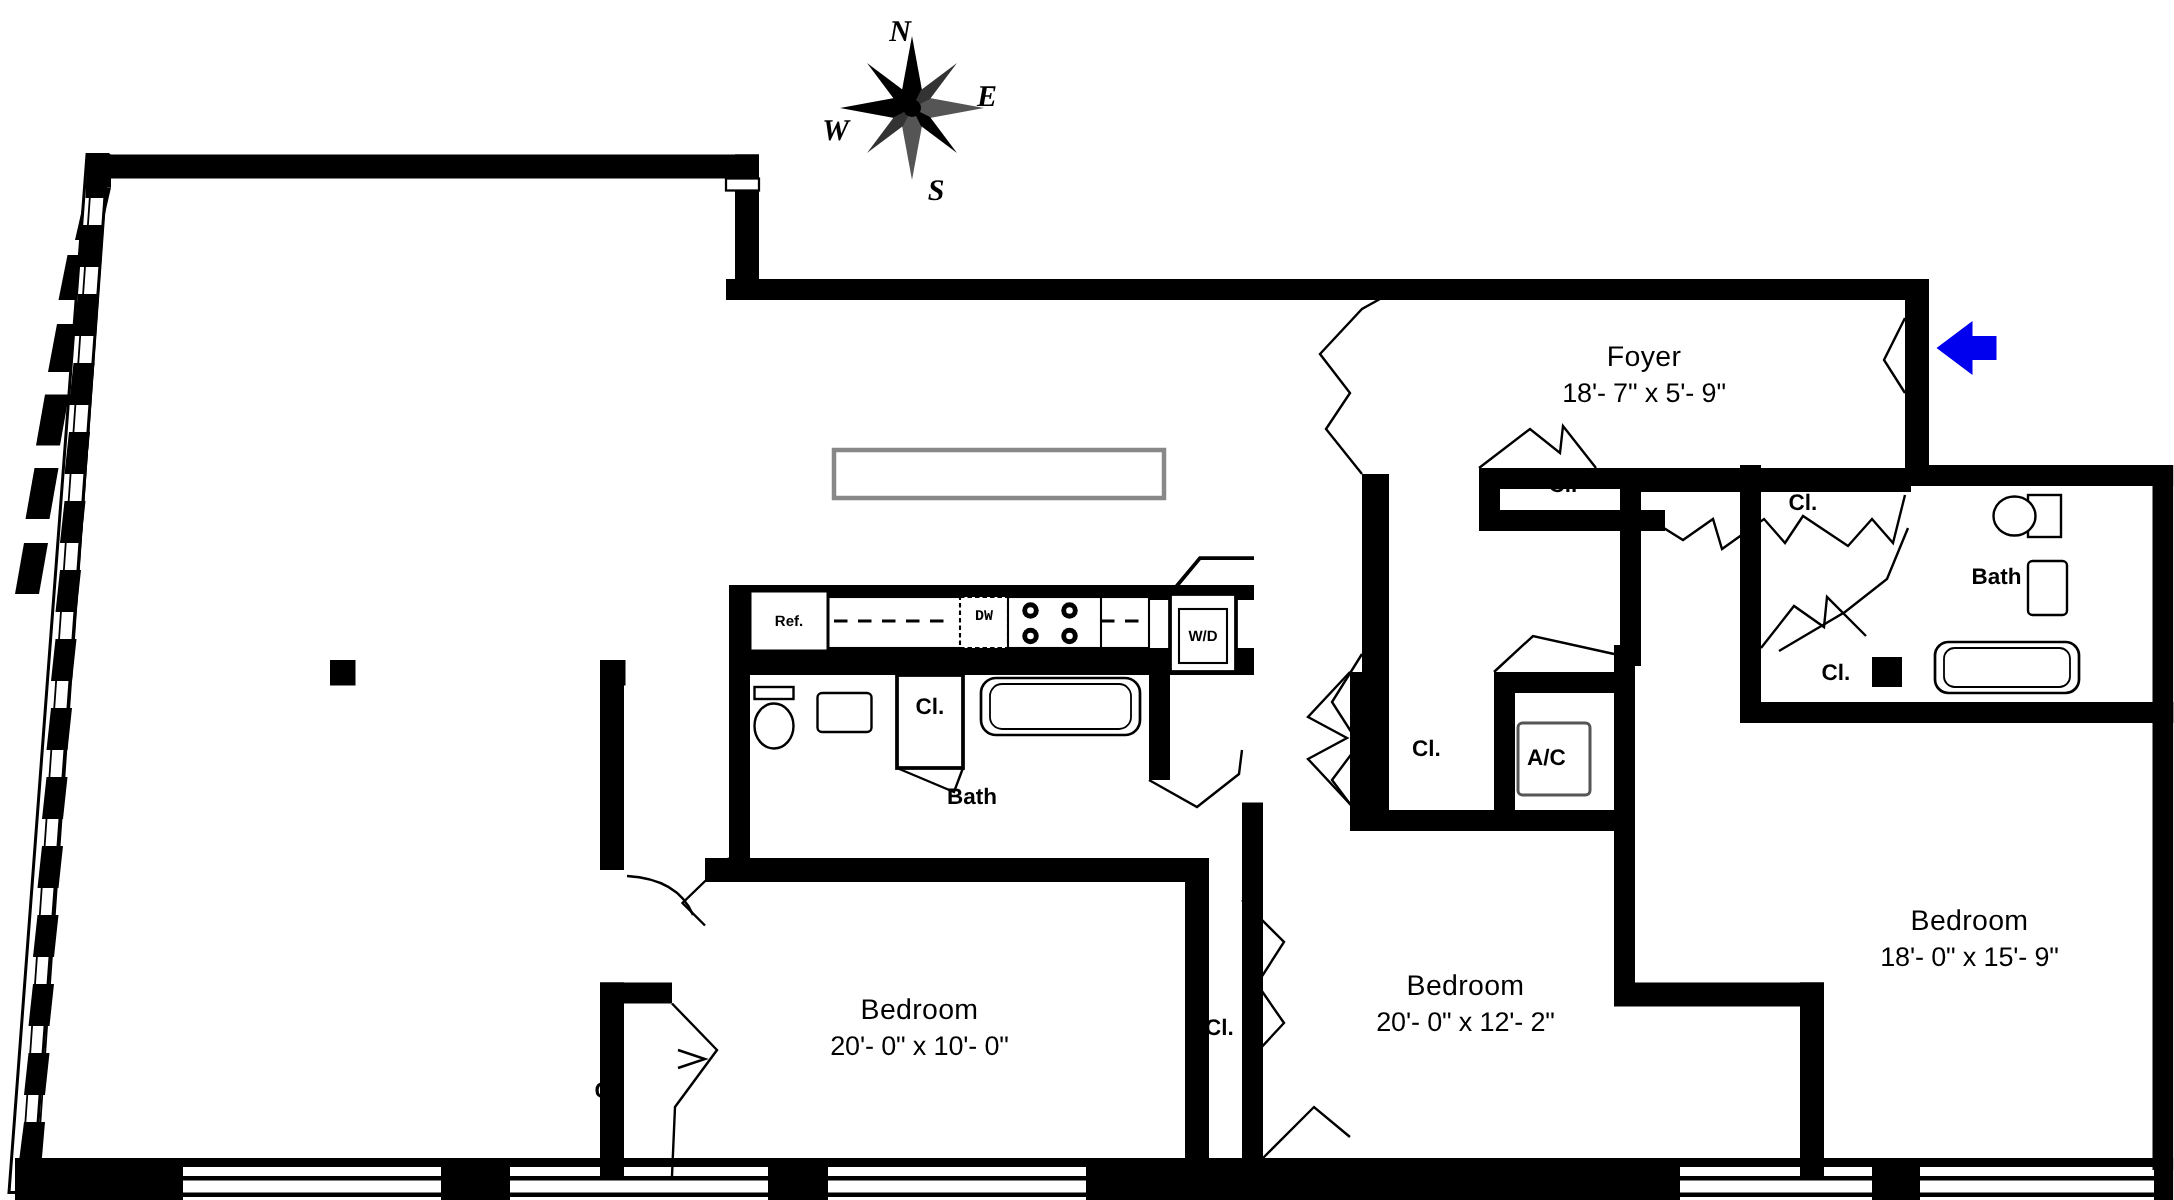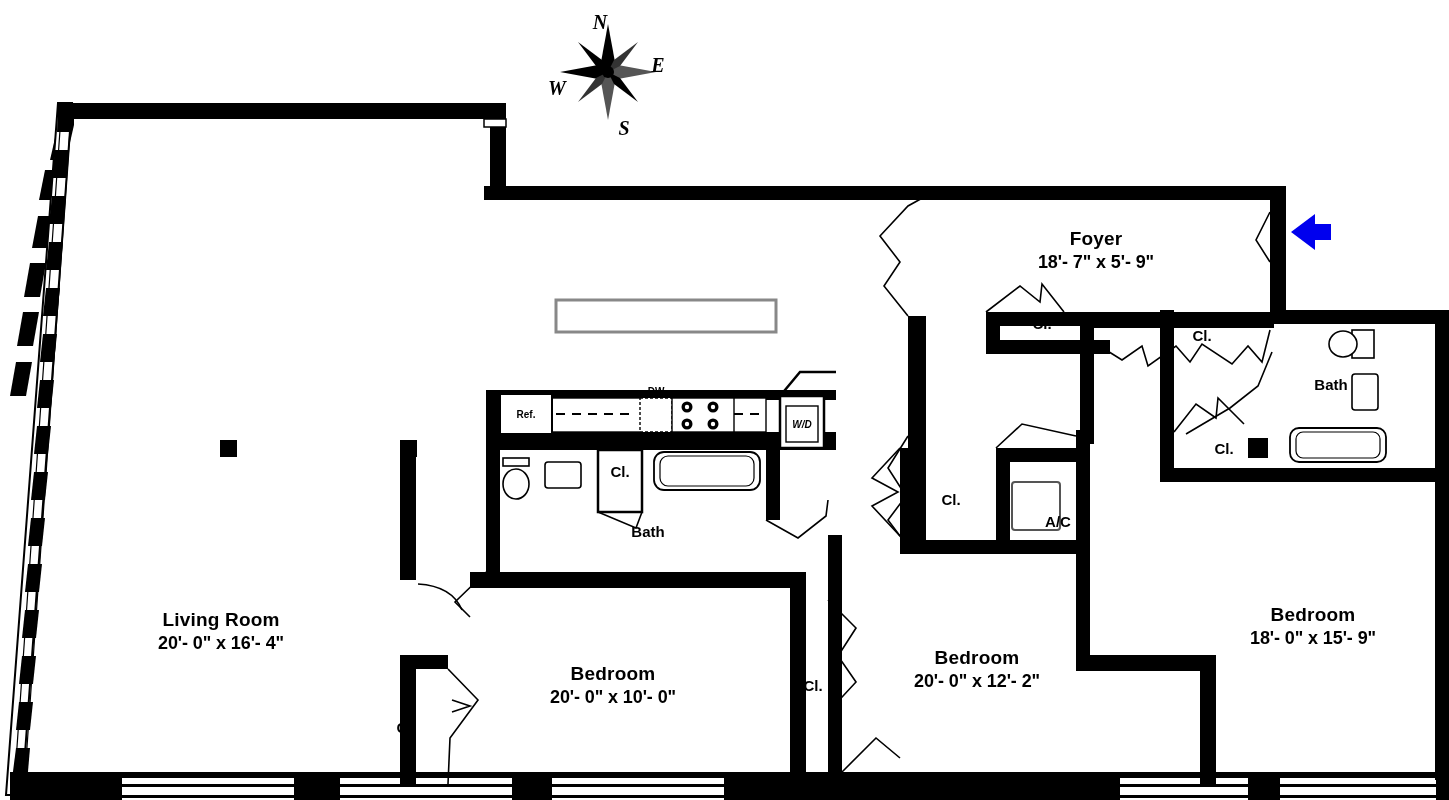--- a/index.html
+++ b/index.html
@@ -19,21 +19,21 @@
     position: absolute;
     left: 0;
     top: 0;
     width: 1449px;
     height: 800px;
   }
   .room-label {
     position: absolute;
     text-align: center;
     color: #000000;
-    font-weight: bold;
+    font-weight: normal;
     line-height: 1.32;
     white-space: nowrap;
     transform: translateX(-50%);
   }
   .room-label .nm { font-size: 19px; letter-spacing: .2px; }
   .room-label .dim { font-size: 18px; letter-spacing: -.1px; }
   .small-label {
     position: absolute;
     color: #000000;
     font-weight: bold;
@@ -293,24 +293,20 @@
   <svg class="layer" viewBox="0 0 1449 800" xmlns="http://www.w3.org/2000/svg">
     <polygon points="1291,232 1315,214 1315,224 1331,224 1331,240 1315,240 1315,250" fill="#0000ee"></polygon>
   </svg>
 
   <div class="compass-letter" style="left:600px; top:22px;">N</div>
   <div class="compass-letter" style="left:658px; top:65px;">E</div>
   <div class="compass-letter" style="left:624px; top:128px;">S</div>
   <div class="compass-letter" style="left:557px; top:88px;">W</div>
 
 
-  <div class="room-label" style="left:221px; top:607px;">
-    <div class="nm">Living Room</div>
-    <div class="dim">20'- 0" x 16'- 4"</div>
-  </div>
 
 
   <div class="room-label" style="left:1096px; top:226px;">
     <div class="nm">Foyer</div>
     <div class="dim">18'- 7" x 5'- 9"</div>
   </div>
 
   <div class="room-label" style="left:613px; top:661px;">
     <div class="nm">Bedroom</div>
     <div class="dim">20'- 0" x 10'- 0"</div>
@@ -324,23 +320,23 @@
   <div class="room-label" style="left:1313px; top:602px;">
     <div class="nm">Bedroom</div>
     <div class="dim">18'- 0" x 15'- 9"</div>
   </div>
 
   <div class="small-label" style="left:620px; top:463px;">Cl.</div>
   <div class="small-label" style="left:648px; top:523px;">Bath</div>
   <div class="small-label" style="left:406px; top:719px;">Cl.</div>
   <div class="small-label" style="left:813px; top:677px;">Cl.</div>
   <div class="small-label" style="left:951px; top:491px;">Cl.</div>
-  <div class="small-label" style="left:1058px; top:497px;margin-top:16px;">A/C</div>
+  <div class="small-label" style="left:1031px; top:497px;">A/C</div>
   <div class="small-label" style="left:1042px; top:315px;">Cl.</div>
   <div class="small-label" style="left:1202px; top:327px;">Cl.</div>
   <div class="small-label" style="left:1224px; top:440px;">Cl.</div>
   <div class="small-label" style="left:1331px; top:376px;">Bath</div>
 
   <div class="tiny-label" style="left:526px; top:409px;">Ref.</div>
-  <div class="tiny-label" style="left:656px; top:386px;">DW</div>
-  <div class="tiny-label" style="left:802px; top:419px;font-style:italic;">W/D</div>
+  <div class="tiny-label" style="left:656px; top:406px;font-family:Liberation Mono, monospace;">DW</div>
+  <div class="tiny-label" style="left:802px; top:419px;">W/D</div>
 
 </div>
 
 </body></html>

